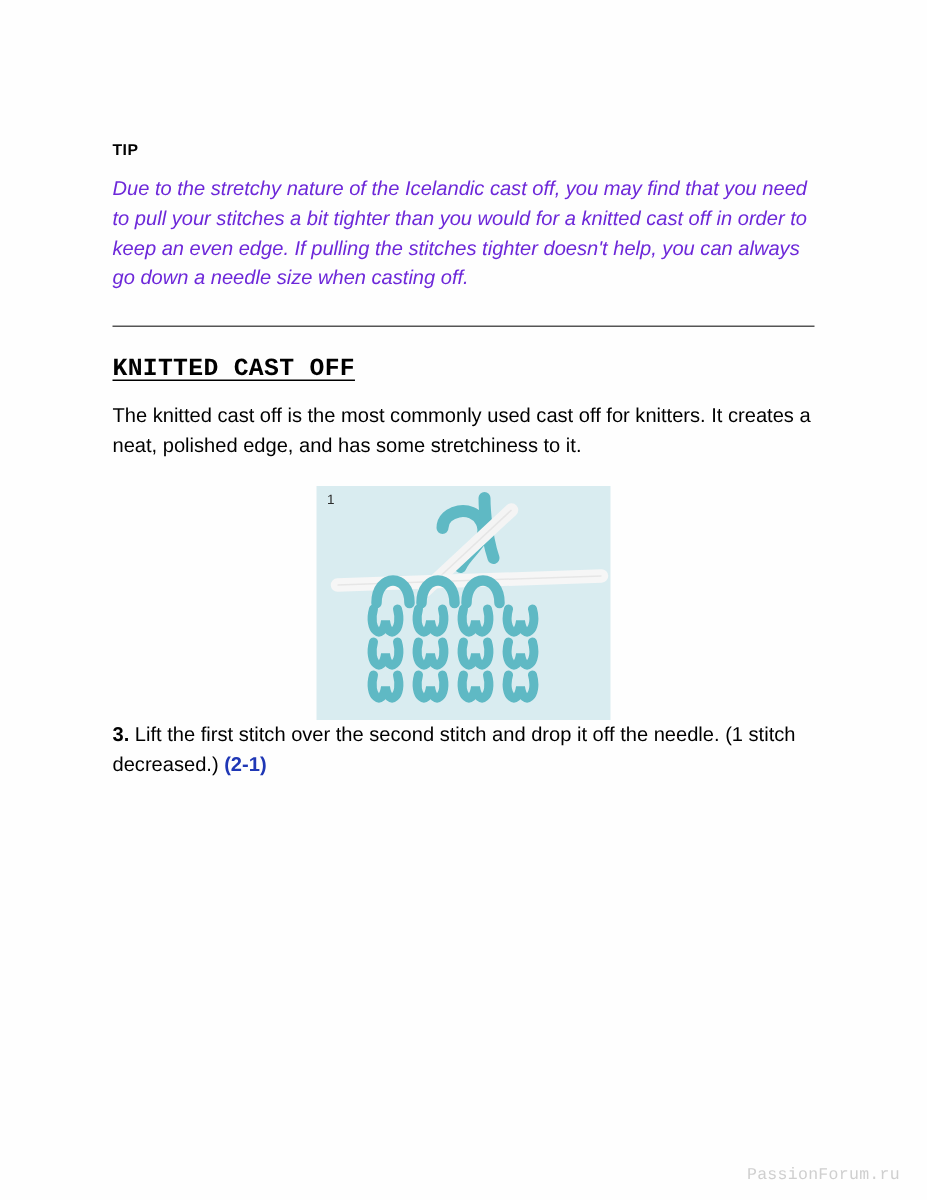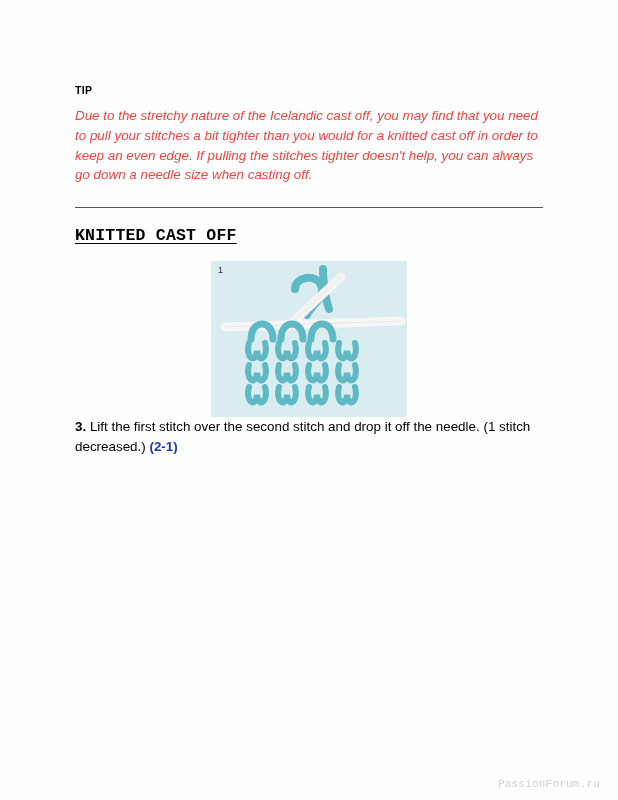--- a/index.html
+++ b/index.html
@@ -25,28 +25,28 @@
   .content {
     position: absolute;
     left: 75px;
     top: 80px;
     width: 468px;
   }
   .tip-label {
     font-size: 10.5px;
     font-weight: bold;
     letter-spacing: 0.3px;
-    margin: 4px 0 10px 0;
+    margin: 14px 0 10px 0;
   }
   .tip-body {
     font-style: italic;
     font-size: 13.4px;
     line-height: 1.48;
     margin: 0;
-    color: #ef4444;
+    color: #6d28d9;
   }
   .rule {
     border: none;
     border-top: 1px solid #555;
     margin: 22px 0 18px 0;
     width: 100%;
   }
   h2.section-title {
     font-size: 16.5px;
     font-weight: bold;
@@ -119,20 +119,21 @@
 
     <div class="tip-block">
       <p class="tip-label">TIP</p>
       <p class="tip-body">Due to the stretchy nature of the Icelandic cast off, you may find that you need to pull your stitches a bit tighter than you would for a knitted cast off in order to keep an even edge. If pulling the stitches tighter doesn't help, you can always go down a needle size when casting off.</p>
     </div>
 
     <hr class="rule">
 
     <h2 class="section-title">KNITTED CAST OFF</h2>
 
+    <p class="para">The knitted cast off is the most commonly used cast off for knitters. It creates a neat, polished edge, and has some stretchiness to it.</p>
 
 
 
     <div class="figure">
       <div class="fig-box">
         <span class="fig-num">1</span>
         <svg class="fig-svg" width="196" height="156" viewBox="0 0 196 156">
           <g stroke="#5fb9c4" stroke-width="7" fill="none" stroke-linecap="round">
 
             <path d="M84 28 C84 16, 104 12, 110 24 C116 36, 100 44, 96 54" stroke-width="8"></path>

